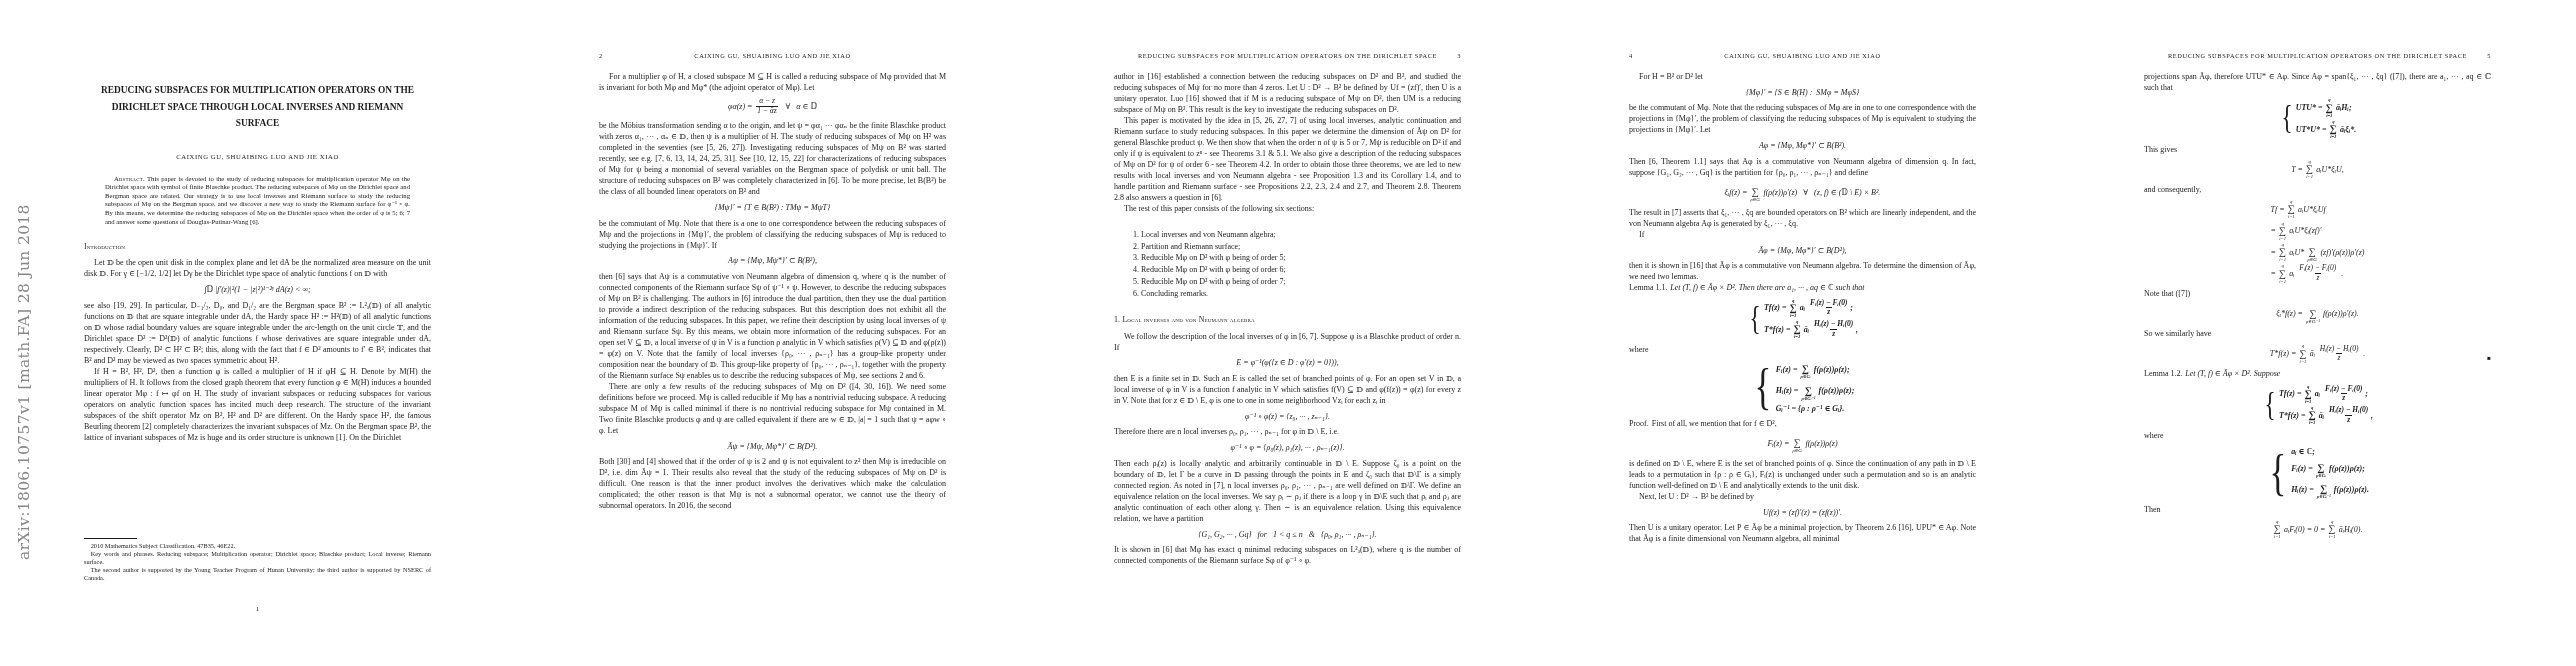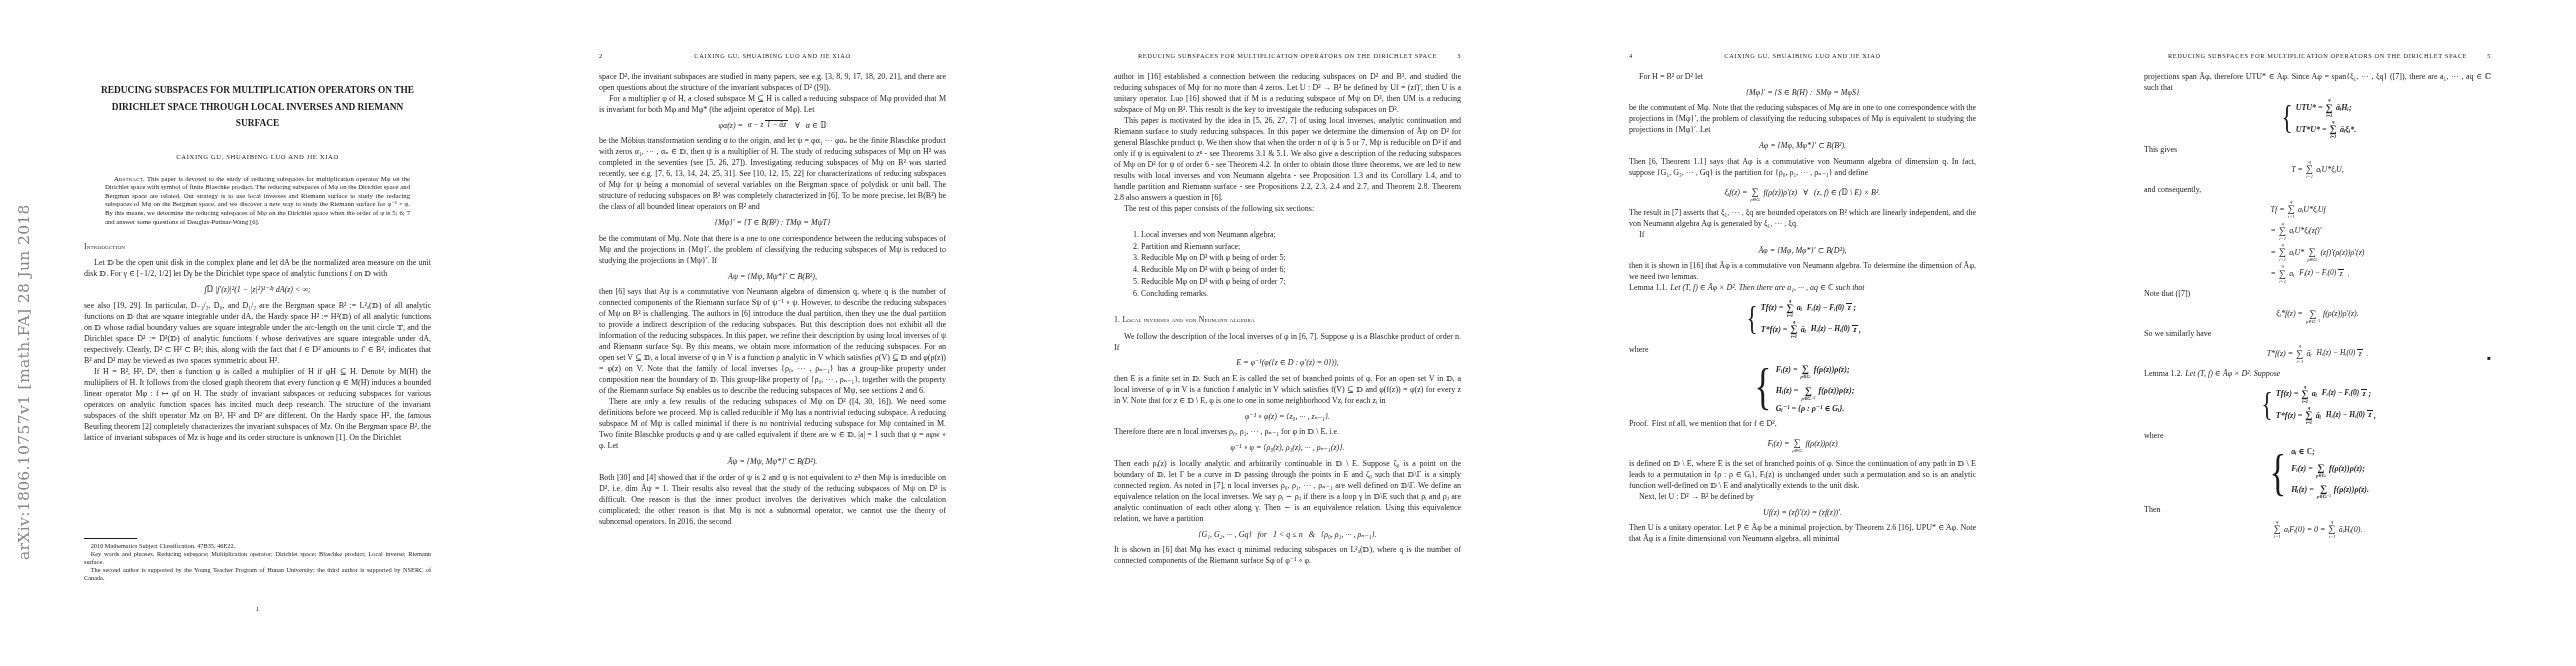--- a/index.html
+++ b/index.html
@@ -29,21 +29,21 @@
   .lemma .lbl{font-weight:normal;margin-right:2.8px;}
   .lemma .bod{font-style:italic;}
   .proof .lbl{margin-right:3px;}
   .list{padding-left:19px;font-size:8px;line-height:11.7px;margin:15px 0;}
   .eq{margin:4.4px 0;display:flex;justify-content:center;align-items:center;font-size:8px;position:relative;}
   .eq-col{display:flex;flex-direction:column;gap:1.1px;align-items:flex-start;}
   .cases .eq-col{align-items:flex-start;font-weight:bold;}
   .eq-line{display:flex;align-items:center;font-style:italic;min-height:11.7px;}
   .eq-line .txt{white-space:pre;}
   .cases-brace{font-style:normal;transform:scaleX(0.7);line-height:0.9;margin-right:1.1px;color:#1c1c1c;}
-  .frac{display:inline-flex;flex-direction:row;align-items:center;margin:0 1.1px;line-height:1.15;}
+  .frac{display:inline-flex;flex-direction:column;align-items:center;margin:0 1.1px;line-height:1.15;}
   .frac .num,.frac .den{padding:0 1.7px;font-size:7.5px;}
   .frac .den{border-top:0.6px solid #1c1c1c;}
   .bigop{display:inline-flex;flex-direction:column;align-items:center;margin:0 1.1px;line-height:1;}
   .bigop .lim{font-size:4.7px;line-height:1.1;min-height:5px;}
   .bigop .op{font-size:10px;font-style:normal;line-height:1;}
   .qed-box{position:absolute;right:0;bottom:3.3px;font-size:6.1px;font-style:normal;}
   .footnotes{position:absolute;top:538px;left:84px;width:347px;font-size:6.3px;line-height:8px;text-align:justify;}
   .footnote-rule{width:53px;border-top:0.6px solid #1c1c1c;margin-bottom:3.3px;}
   .footnote-line{text-indent:6.7px;}
   .page-number{position:absolute;top:605px;left:0;width:100%;text-align:center;font-size:7px;}
@@ -78,21 +78,20 @@
           <div class="para indent">If H = B², H², D², then a function φ is called a multiplier of H if φH ⊆ H. Denote by M(H) the multipliers of H. It follows from the closed graph theorem that every function φ ∈ M(H) induces a bounded linear operator Mφ : f ↦ φf on H. The study of invariant subspaces or reducing subspaces for various operators on analytic function spaces has incited much deep research. The structure of the invariant subspaces of the shift operator Mz on B², H² and D² are different. On the Hardy space H², the famous Beurling theorem [2] completely characterizes the invariant subspaces of Mz. On the Bergman space B², the lattice of invariant subspaces of Mz is huge and its order structure is unknown [1]. On the Dirichlet</div>
         </div>
       </div>
       <div class="page page-2">
         <div class="page-header">
           <span class="h-left">2</span>
           <span class="h-center">CAIXING GU, SHUAIBING LUO AND JIE XIAO</span>
           <span class="h-right"></span>
         </div>
         <div class="page-inner">
-          <div class="para">space D², the invariant subspaces are studied in many papers, see e.g. [3, 8, 9, 17, 18, 20, 21], and there are open questions about the structure of the invariant subspaces of D² ([9]).</div>
           <div class="para indent">For a multiplier φ of H, a closed subspace M ⊆ H is called a reducing subspace of Mφ provided that M is invariant for both Mφ and Mφ* (the adjoint operator of Mφ). Let</div>
           <div class="eq">
             <span class="eq-col">
               <span class="eq-line">
                 <span class="txt">φα(z) = </span>
                 <span class="frac">
                   <span class="num">α − z</span>
                   <span class="den">1 − ᾱz</span>
                 </span>
                 <span class="txt">   ∀   α ∈ 𝔻</span>

